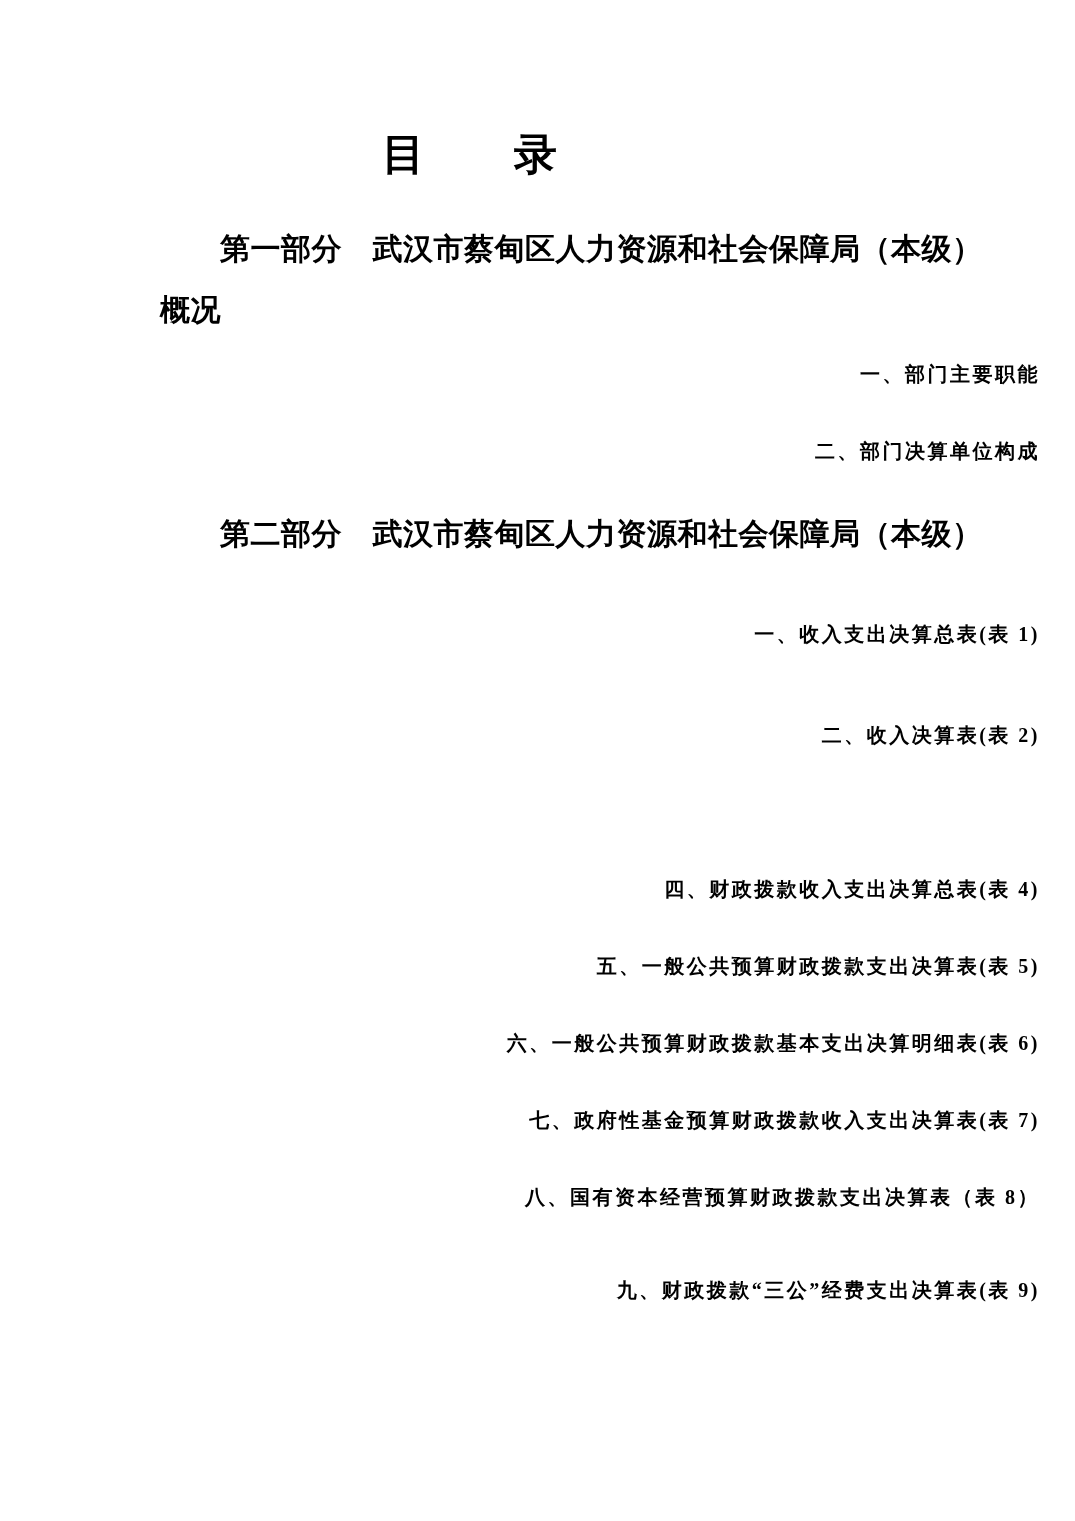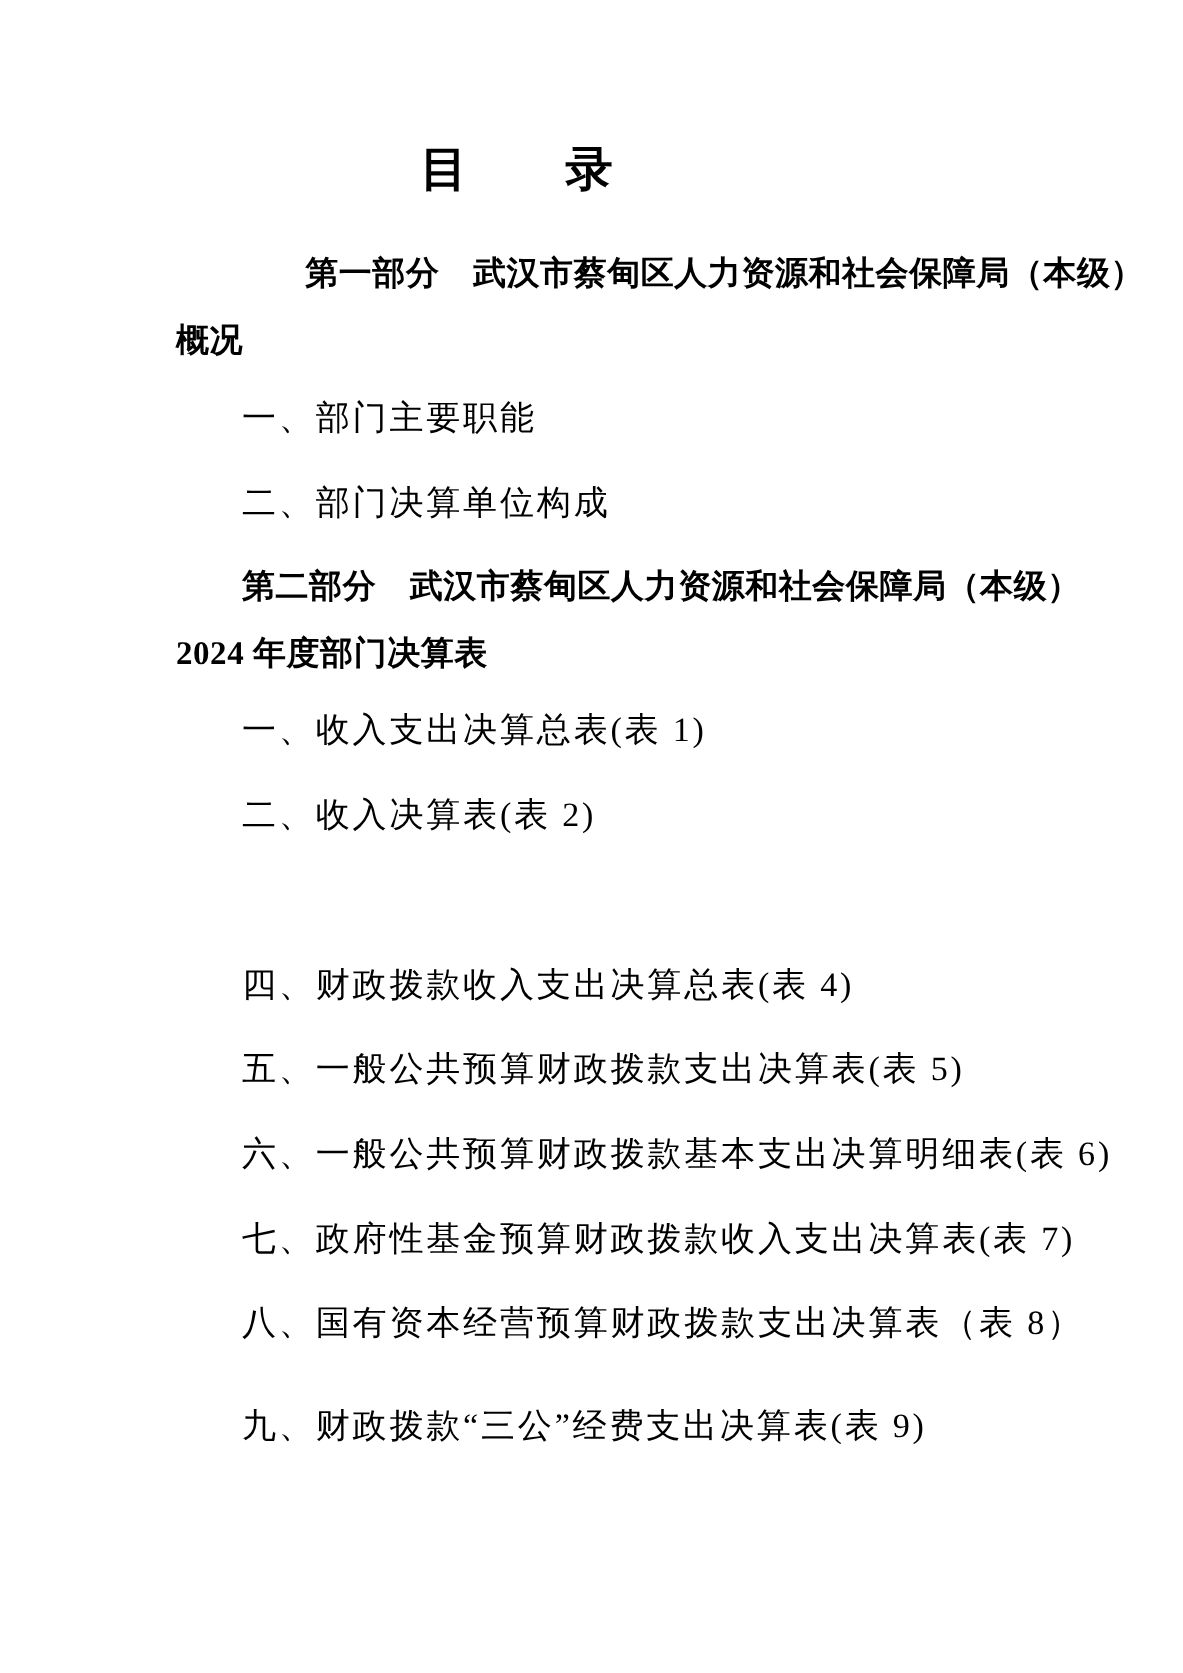--- a/index.html
+++ b/index.html
@@ -38,32 +38,33 @@
   }
   .heading {
     font-size: 30px;
     font-weight: bold;
     letter-spacing: 0.5px;
   }
   .indent {
     padding-left: 60px;
   }
   .entry {
-    font-size: 31px;
-    font-weight: normal;
+    font-size: 20px;
+    font-weight: bold;
     letter-spacing: 2.5px;
+    text-align: right;
   }
   
-  .y-h1l1 { top: 234px; text-align: right; }
+  .y-h1l1 { top: 234px; }
   .y-h1l2 { top: 295px; }
   .y-p1i0 { top: 364px; }
   .y-p1i1 { top: 441px; }
   .y-h2l1 { top: 519px; }
   .y-h2l2 { top: 580px; }
-  .y-p2i0 { top: 648px; }
+  .y-p2i0 { top: 624px; }
   .y-p2i1 { top: 725px; }
   .y-p2i2 { top: 802px; }
   .y-p2i3 { top: 879px; }
   .y-p2i4 { top: 956px; }
   .y-p2i5 { top: 1033px; }
   .y-p2i6 { top: 1110px; }
   .y-p2i7 { top: 1187px; }
   .y-p2i8 { top: 1264px; margin-top: 16px; }
 </style>
 </head>
@@ -73,21 +74,20 @@
 
   <div class="line toc-title">目　　录</div>
 
   <div class="line heading indent y-h1l1">第一部分　武汉市蔡甸区人力资源和社会保障局（本级）</div>
   <div class="line heading y-h1l2">概况</div>
 
   <div class="line entry indent y-p1i0">一、部门主要职能</div>
   <div class="line heading indent y-h2l1">第二部分　武汉市蔡甸区人力资源和社会保障局（本级）</div>
 
   <div class="line entry indent y-p1i1">二、部门决算单位构成</div>
-  <div class="line heading y-h2l2">2024 年度部门决算表</div>
 
   <div class="line entry indent y-p2i0">一、收入支出决算总表(表 1)</div>
   <div class="line entry indent y-p2i1">二、收入决算表(表 2)</div>
   <div class="line entry indent y-p2i3">四、财政拨款收入支出决算总表(表 4)</div>
   <div class="line entry indent y-p2i4">五、一般公共预算财政拨款支出决算表(表 5)</div>
   <div class="line entry indent y-p2i5">六、一般公共预算财政拨款基本支出决算明细表(表 6)</div>
   <div class="line entry indent y-p2i6">七、政府性基金预算财政拨款收入支出决算表(表 7)</div>
   <div class="line entry indent y-p2i7">八、国有资本经营预算财政拨款支出决算表（表 8）</div>
   <div class="line entry indent y-p2i8">九、财政拨款“三公”经费支出决算表(表 9)</div>
 

